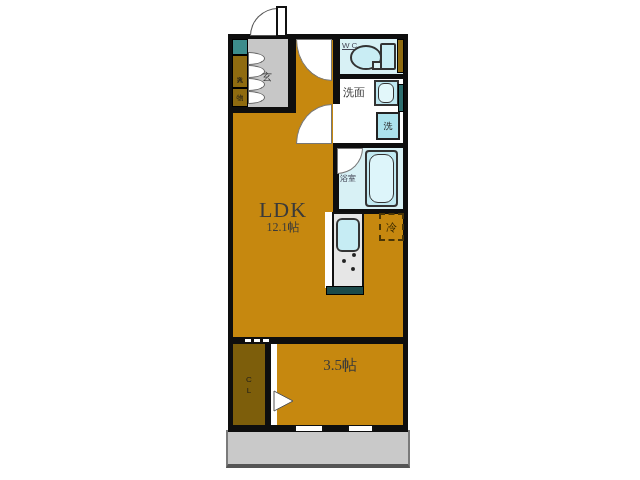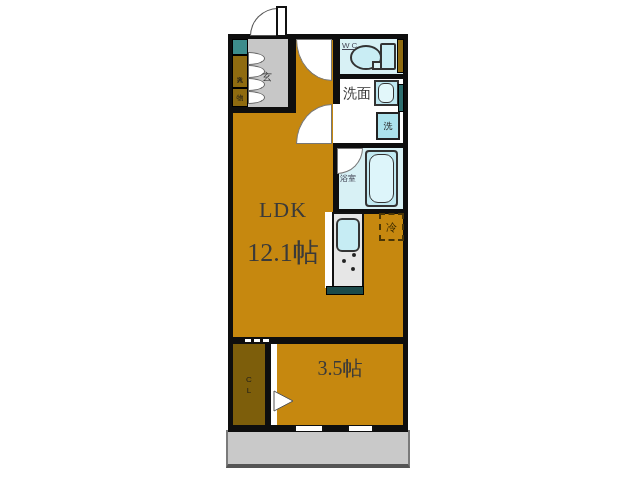--- a/index.html
+++ b/index.html
@@ -57,21 +57,21 @@
   .wc-label{left:342px;top:41px;font-size:8px;color:#445;letter-spacing:2px;text-decoration:underline;}
   .toilet-tank{left:380px;top:43px;width:16px;height:27px;background:#c9edf4;
                border:2px solid #333;border-radius:2px;}
   .toilet-bowl{left:350px;top:45px;width:32px;height:25px;background:#c9edf4;
                border:2px solid #333;border-radius:50%;}
   .toilet-seat{left:372px;top:61px;width:10px;height:9px;background:#d8f1f5;border:2px solid #333;}
   .gold-strip{left:397px;top:39px;width:7px;height:34px;background:#8f6b10;border:1px solid #000;}
 
   
   .washroom{left:340px;top:79px;width:63px;height:64px;background:#ffffff;}
-  .washroom-label{left:343px;top:85px;font-size:14px;color:#333;}
+  .washroom-label{left:343px;top:85px;font-size:11px;color:#333;}
   .vanity{left:374px;top:80px;width:25px;height:26px;background:#bee8f1;border:2px solid #333;}
   .vanity-basin{left:378px;top:83px;width:16px;height:20px;background:#e2f7fa;
                 border:1px solid #333;border-radius:6px;}
   .teal-strip{left:398px;top:84px;width:6px;height:28px;background:#2f6f6f;border:1px solid #000;}
   .washer{left:376px;top:112px;width:24px;height:28px;background:#ace2ec;border:2px solid #222;
           display:flex;align-items:center;justify-content:center;}
   .washer span{font-size:9px;color:#222;}
 
   
   .bathroom{left:339px;top:148px;width:64px;height:61px;background:#d8f1f5;}
@@ -94,24 +94,24 @@
 
   
   .fridge{left:379px;top:213px;width:25px;height:28px;border:2px dashed #4a3505;
           display:flex;align-items:center;justify-content:center;}
   .fridge span{font-size:11px;color:#3a2a00;}
 
   
   .room-label{font-family:Liberation Serif, serif;color:#3a3a3a;text-align:center;line-height:1.05;}
   .ldk-label{left:246px;top:198px;width:74px;}
   .ldk-label .l1{font-size:22px;letter-spacing:1px;}
-  .ldk-label .l2{font-size:26px;margin-top:18px;}
+  .ldk-label .l2{font-size:12px;}
   .yo-label{left:303px;top:358px;width:74px;}
   .yo-label .l1{font-size:21px;letter-spacing:2px;}
-  .yo-label .l2{font-size:20px;}
+  .yo-label .l2{font-size:15px;}
 
   
   .mid-wall{left:228px;top:337px;width:180px;height:7px;background:#0e0e0e;}
   .dash{top:339px;width:6px;height:3px;background:#fff;}
   .d1{left:245px;} .d2{left:254px;} .d3{left:263px;}
 
   
   .closet{left:233px;top:344px;width:32px;height:83px;background:#7d5e0b;
           display:flex;align-items:center;justify-content:center;}
   .closet span{writing-mode:vertical-rl;text-orientation:upright;font-size:8px;

